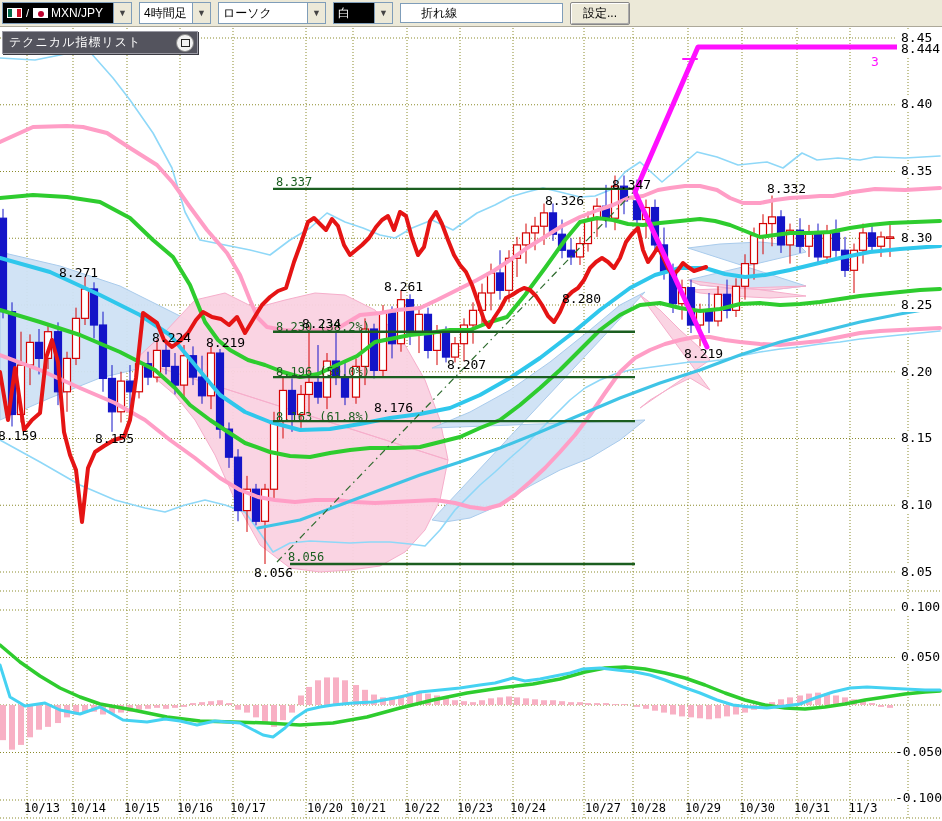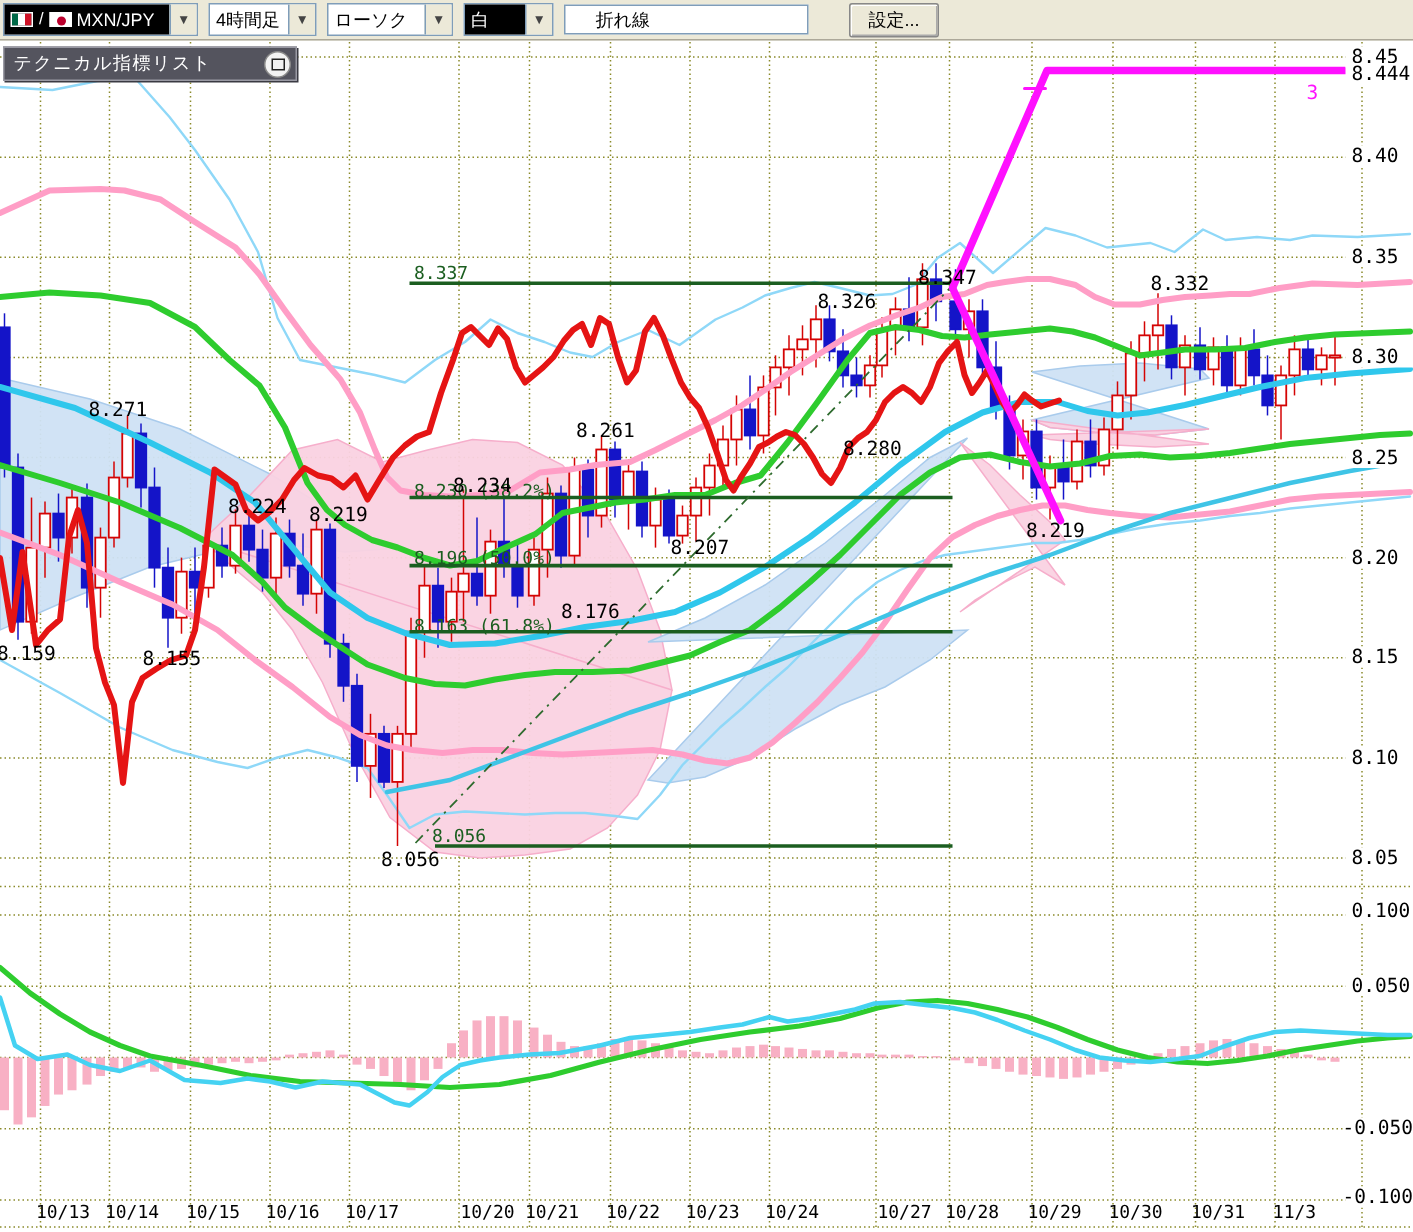--- a/index.html
+++ b/index.html
@@ -471,29 +471,29 @@
           <span class="flag flag-jp"></span>
         <span>MXN/JPY</span>
       </div>
       <div class="drop">▼</div>
     </div>
     <div class="combo">
       <div class="field" style="width:52px">4時間足</div>
       <div class="drop">▼</div>
     </div>
     <div class="combo">
-      <div class="field" style="width:64px">ローソク</div>
+      <div class="field" style="width:88px">ローソク</div>
       <div class="drop">▼</div>
     </div>
     <div class="combo black">
       <div class="field" style="width:40px">白</div>
       <div class="drop">▼</div>
     </div>
     <div class="input" style="width:163px">折れ線</div>
-    <div class="btn" style="margin-left:20px">設定...</div>
+    <div class="btn" style="margin-left:0">設定...</div>
   </div>
 
   <div id="panel">
     <span class="title">テクニカル指標リスト</span>
     <span class="pbtn">
         <span class="sq"></span>
       </span>
   </div>
 </div>
 

